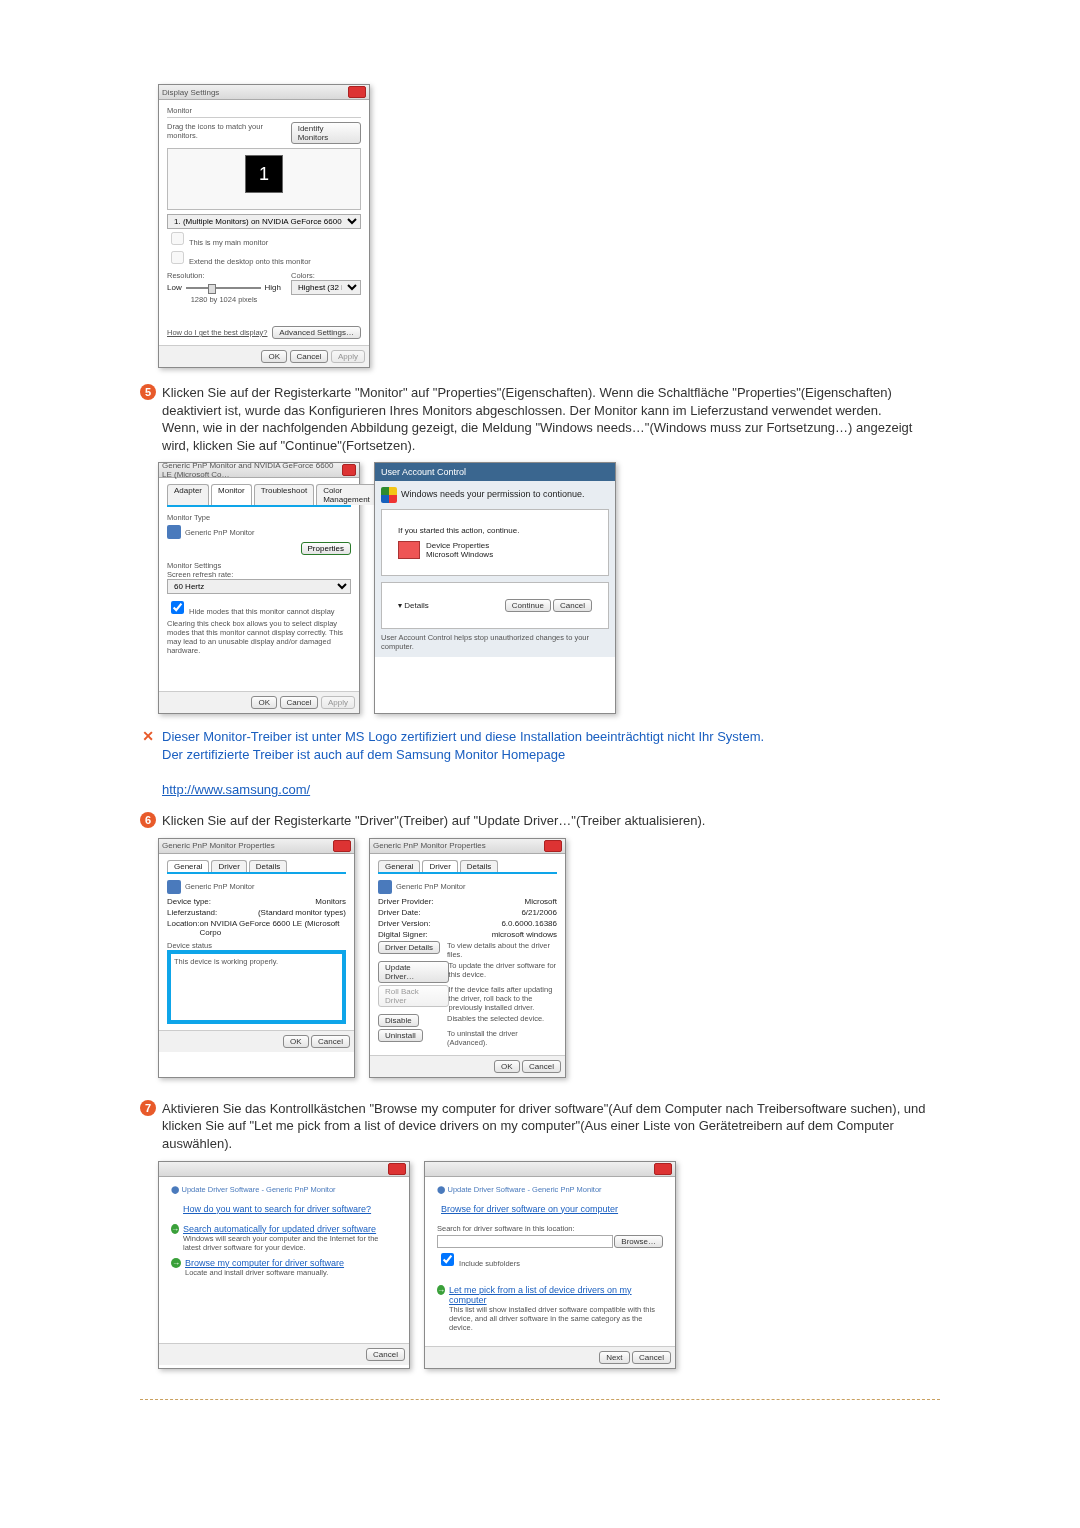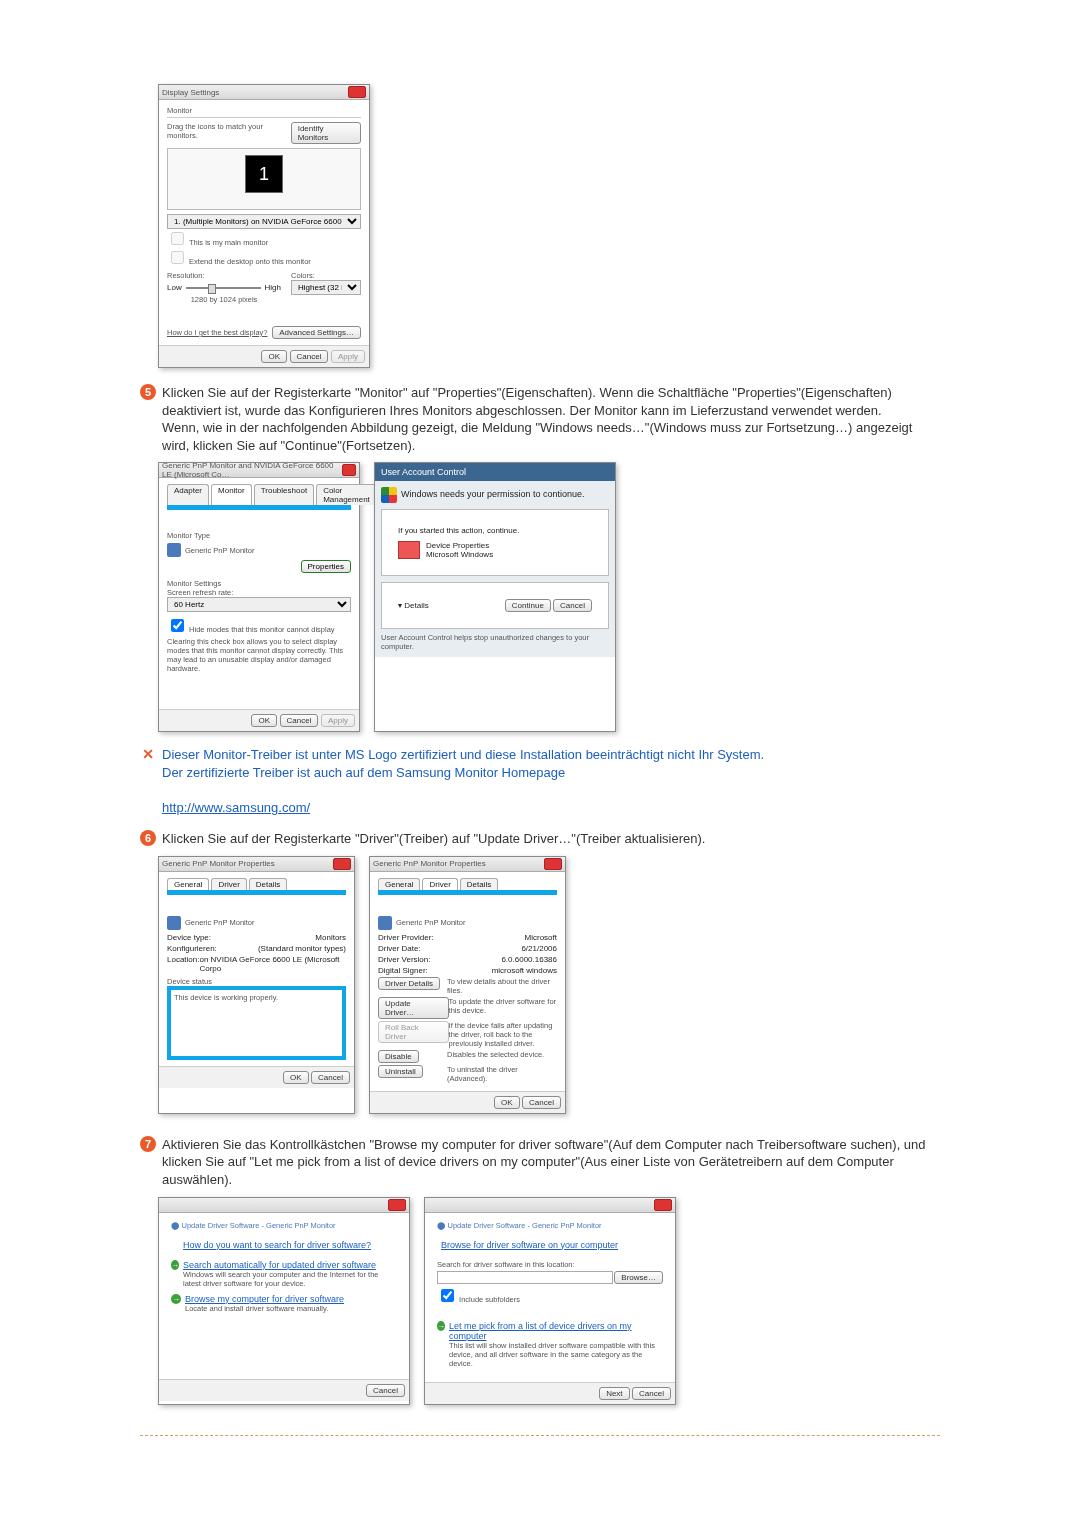--- a/index.html
+++ b/index.html
@@ -10,21 +10,21 @@
 .step .txt{flex:1;line-height:1.35}
 .blue{color:#1a5fc0}
 .step5-imgs{margin:4px 0 16px 18px}
 .row{display:flex;gap:14px;margin:8px 0 14px 18px}
 .win{background:#fff;border:1px solid #8a8a8a;box-shadow:2px 2px 5px rgba(0,0,0,.25);font-size:9px;color:#222}
 .win .tbar{height:14px;background:linear-gradient(#f0f0f0,#d9d9d9);border-bottom:1px solid #aaa;display:flex;align-items:center;padding:0 3px;justify-content:space-between}
 .win .tbar .tt{font-size:8px;color:#555}
 .win .tbar .xx{width:16px;height:10px;background:#d33;border:1px solid #a22;border-radius:2px}
 .win .body{padding:6px 8px}
 .btn{display:inline-block;border:1px solid #8a8a8a;background:linear-gradient(#fdfdfd,#e4e4e4);border-radius:3px;padding:1px 6px;font-size:8px;color:#333}
-.tabs{display:flex;border-bottom:5px solid #0ea5e9;margin-bottom:21px}
+.tabs{display:flex;border-bottom:2px solid #0ea5e9;margin-bottom:6px}
 .tab{border:1px solid #aaa;border-bottom:none;background:#f2f2f2;padding:1px 6px;font-size:8px;margin-right:2px;border-radius:3px 3px 0 0}
 .tab.act{background:#fff}
 .field{display:flex;justify-content:space-between;font-size:8px;margin:2px 0}
 input.txt,select{font-size:8px;padding:1px 2px;border:1px solid #aaa}
 .uac{width:240px}
 .uac .hdr{background:#3a668f;color:#fff;padding:4px 6px;font-size:9px;display:flex;justify-content:space-between}
 .uac .body{background:#e8edf2;padding:6px}
 .uac .section{background:#fff;border:1px solid #bbb;padding:16px;margin-top:6px;font-size:8px}
 .shield{width:16px;height:16px;display:inline-block;background:conic-gradient(#f3c516 0 25%,#e33 0 50%,#1560bd 0 75%,#2e8b2e 0);border-radius:2px;margin-right:4px;vertical-align:middle}
 .wizard{width:250px}
@@ -185,21 +185,21 @@
         </div>
         <div style="display:flex;align-items:center;gap:4px;margin:3px 0">
           <span style="width:14px;height:14px;background:#4a7abc;display:inline-block;border-radius:2px"></span>
           <span class="small">Generic PnP Monitor</span>
         </div>
         <div class="field">
             <span>Device type:</span>
             <span>Monitors</span>
           </div>
         <div class="field">
-            <span>Konfigurieren:</span>
+            <span>Lieferzustand:</span>
             <span>(Standard monitor types)</span>
           </div>
         <div class="field">
             <span>Location:</span>
             <span>on NVIDIA GeForce 6600 LE (Microsoft Corpo</span>
           </div>
         <div class="small" style="margin-top:4px">Device status</div>
         <div style="border:4px solid #0ea5e9;height:60px;padding:3px" class="small">This device is working properly.</div>
       </div>
       <div class="bottombtns">

